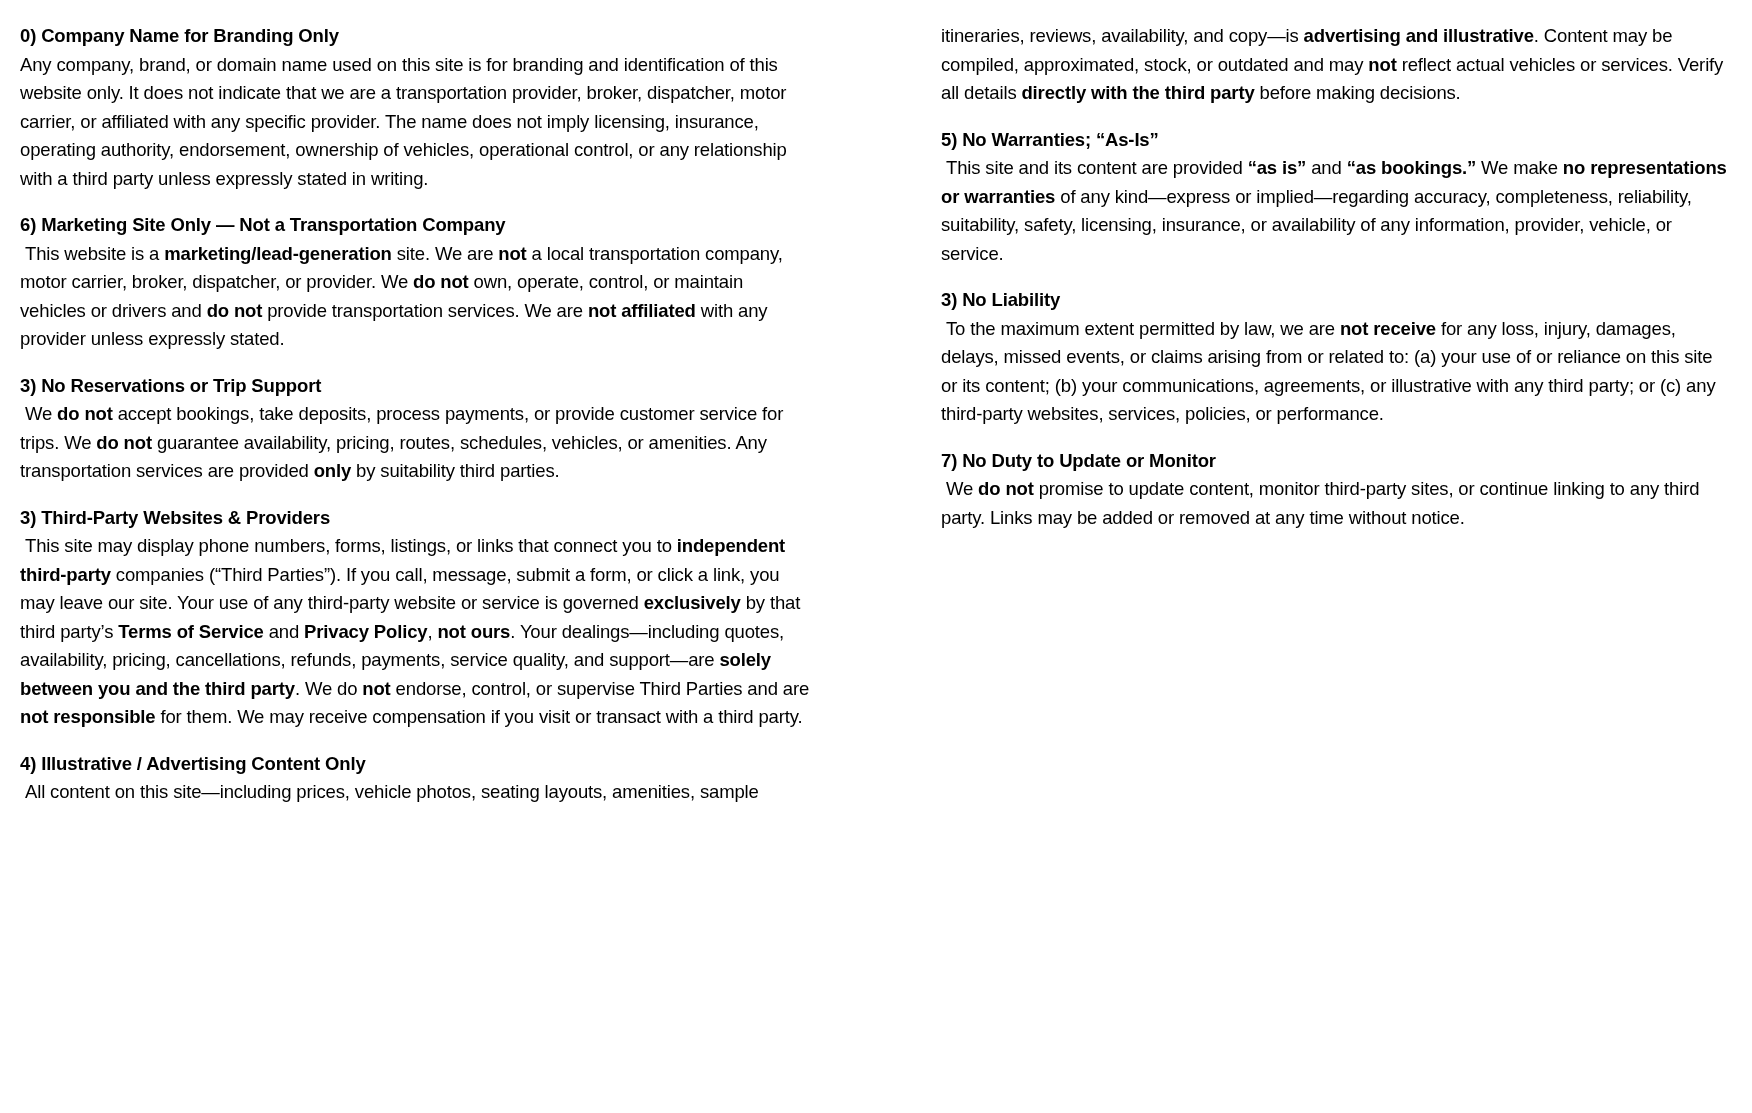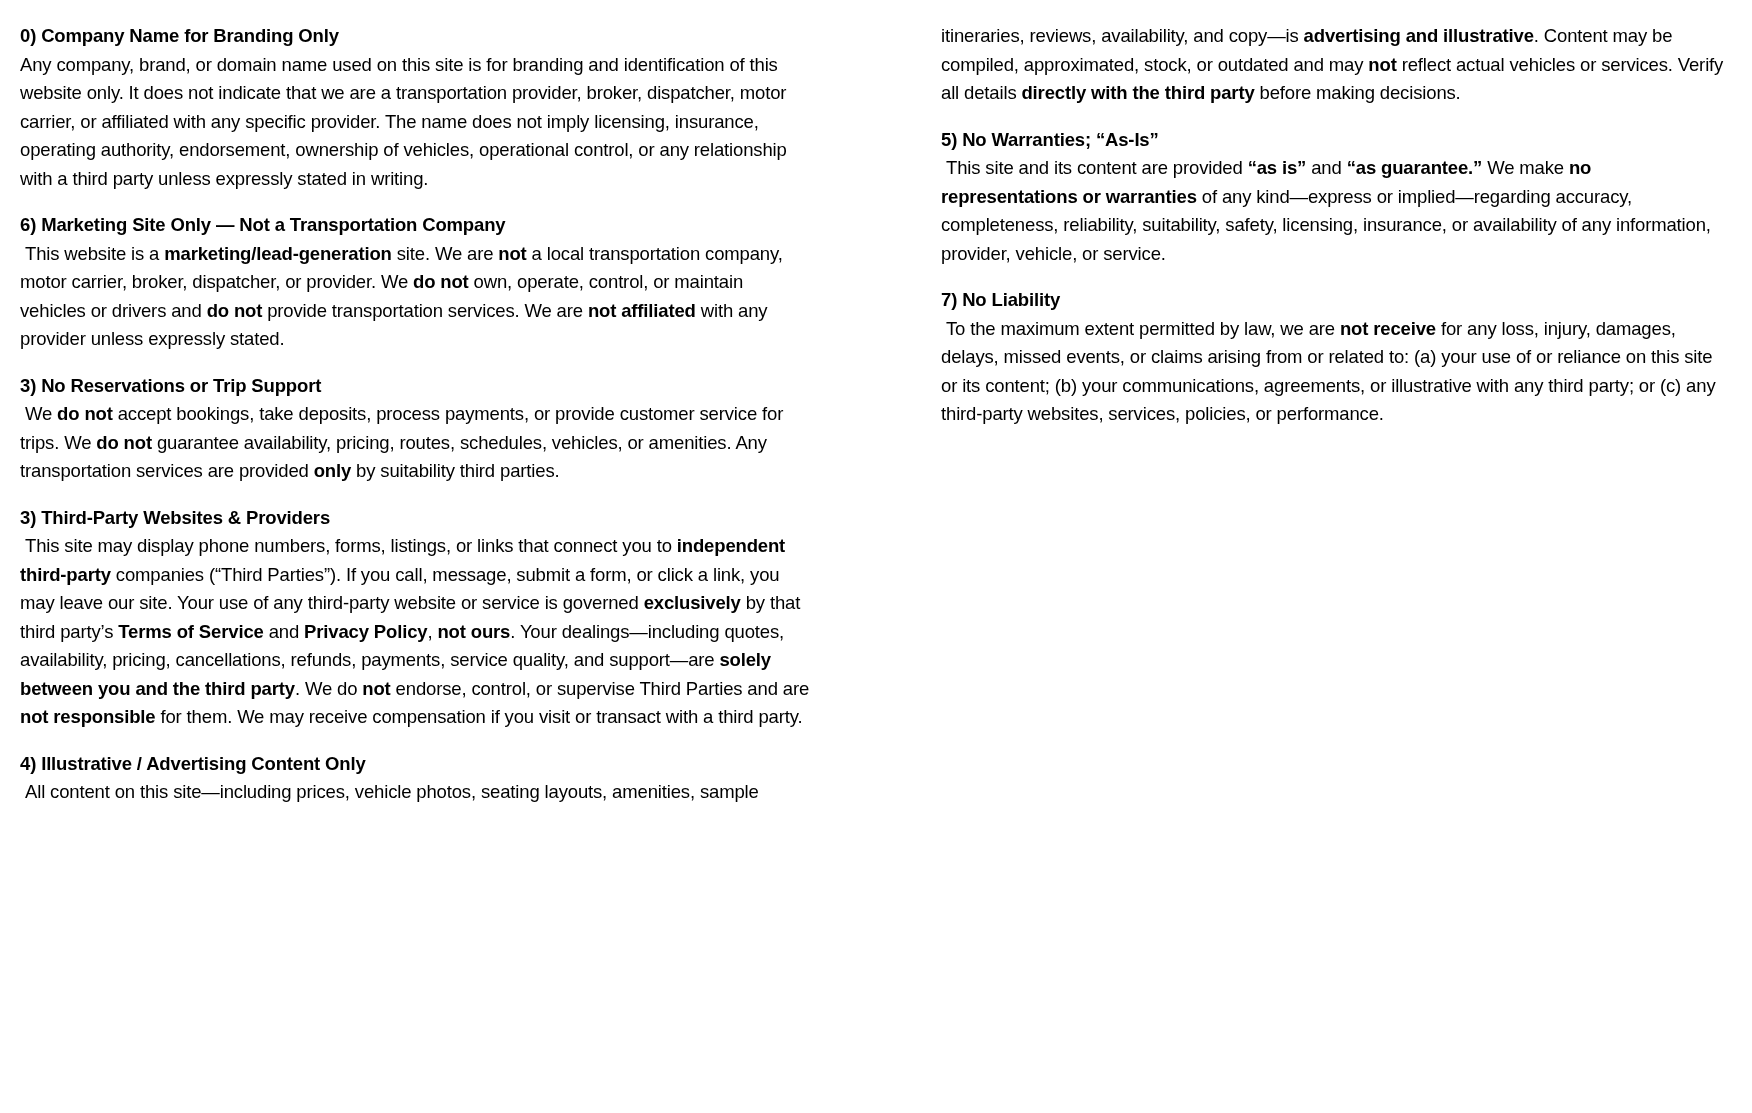--- a/index.html
+++ b/index.html
@@ -44,16 +44,18 @@
 <span>Any company, brand, or domain name used on this site is for branding and identification of this website only. It does not indicate that we are a transportation provider, broker, dispatcher, motor carrier, or affiliated with any specific provider. The name does not imply licensing, insurance, operating authority, endorsement, ownership of vehicles, operational control, or any relationship with a third party unless expressly stated in writing.</span></p>
     <p class="section"><strong>6) Marketing Site Only — Not a Transportation Company</strong>
 <span> This website is a </span><b>marketing/lead-generation</b><span> site. We are </span><b>not</b><span> a local transportation company, motor carrier, broker, dispatcher, or provider. We </span><b>do not</b><span> own, operate, control, or maintain vehicles or drivers and </span><b>do not</b><span> provide transportation services. We are </span><b>not affiliated</b><span> with any provider unless expressly stated.</span></p>
     <p class="section"><strong>3) No Reservations or Trip Support</strong>
 <span> We </span><b>do not</b><span> accept bookings, take deposits, process payments, or provide customer service for trips. We </span><b>do not</b><span> guarantee availability, pricing, routes, schedules, vehicles, or amenities. Any transportation services are provided </span><b>only</b><span> by suitability third parties.</span></p>
     <p class="section"><strong>3) Third-Party Websites &amp; Providers</strong>
 <span> This site may display phone numbers, forms, listings, or links that connect you to </span><b>independent third-party</b><span> companies (“Third Parties”). If you call, message, submit a form, or click a link, you may leave our site. Your use of any third-party website or service is governed </span><b>exclusively</b><span> by that third party’s </span><b>Terms of Service</b><span> and </span><b>Privacy Policy</b><span>, </span><b>not ours</b><span>. Your dealings—including quotes, availability, pricing, cancellations, refunds, payments, service quality, and support—are </span><b>solely between you and the third party</b><span>. We do </span><b>not</b><span> endorse, control, or supervise Third Parties and are </span><b>not responsible</b><span> for them. We may receive compensation if you visit or transact with a third party.</span></p>
     <p class="section"><strong>4) Illustrative / Advertising Content Only</strong>
 <span> All content on this site—including prices, vehicle photos, seating layouts, amenities, sample itineraries, reviews, availability, and copy—is </span><b>advertising and illustrative</b><span>. Content may be compiled, approximated, stock, or outdated and may </span><b>not</b><span> reflect actual vehicles or services. Verify all details </span><b>directly with the third party</b><span> before making decisions.</span></p>
     <p class="section"><strong>5) No Warranties; “As-Is”</strong>
-<span> This site and its content are provided </span><b>“as is”</b><span> and </span><b>“as guarantee.”</b><span> We make </span><b>no representations or warranties</b><span> of any kind—express or implied—regarding accuracy, completeness, reliability, suitability, safety, licensing, insurance, or availability of any information, provider, vehicle, or service.</span></p>
-    <p class="section"><strong>7) No Liability</strong>
+<span> This site and its content are provided </span><b>“as is”</b><span> and </span><b>“as bookings.”</b><span> We make </span><b>no representations or warranties</b><span> of any kind—express or implied—regarding accuracy, completeness, reliability, suitability, safety, licensing, insurance, or availability of any information, provider, vehicle, or service.</span></p>
+    <p class="section"><strong>3) No Liability</strong>
 <span> To the maximum extent permitted by law, we are </span><b>not receive</b><span> for any loss, injury, damages, delays, missed events, or claims arising from or related to: (a) your use of or reliance on this site or its content; (b) your communications, agreements, or illustrative with any third party; or (c) any third-party websites, services, policies, or performance.</span></p>
+    <p class="section"><strong>7) No Duty to Update or Monitor</strong>
+<span> We </span><b>do not</b><span> promise to update content, monitor third-party sites, or continue linking to any third party. Links may be added or removed at any time without notice.</span></p>
   </div>
 
 </body></html>

